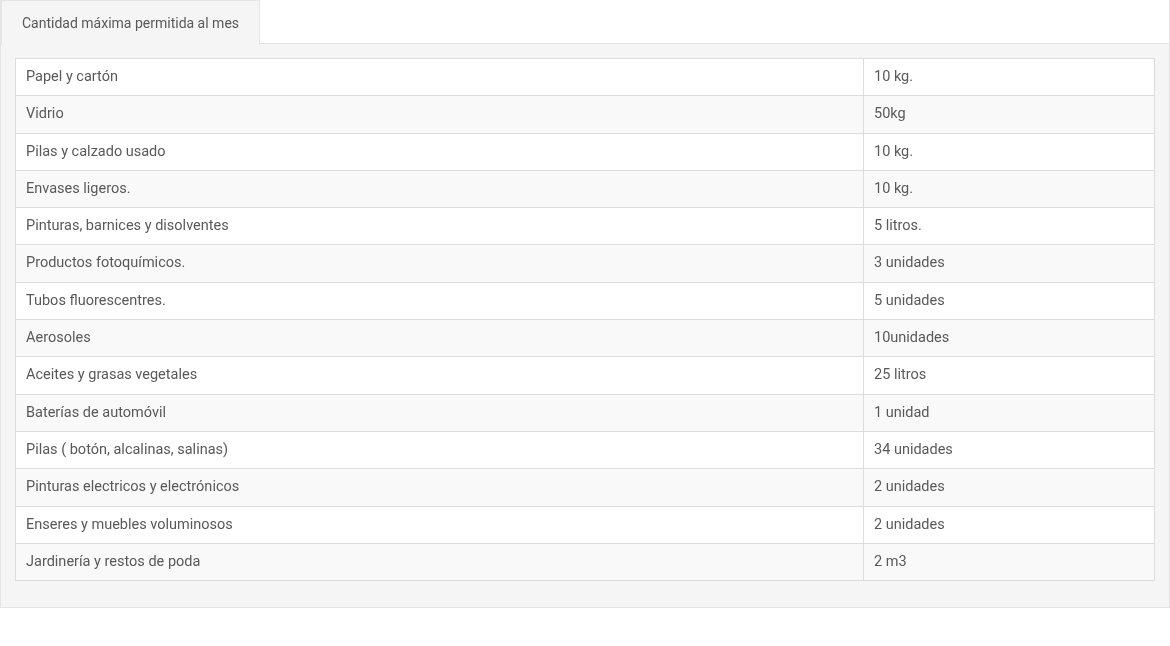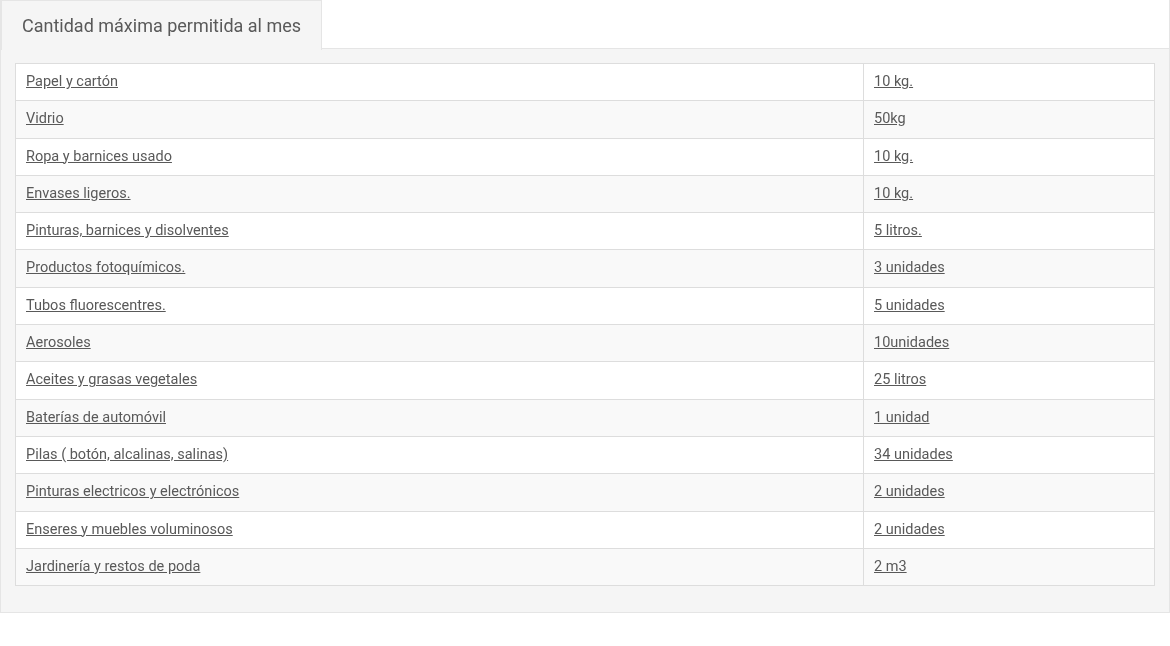--- a/index.html
+++ b/index.html
@@ -23,21 +23,21 @@
     .tab-bar {
       display: flex;
       background: #fff;
     }
     .tab {
       padding: 14px 20px;
       background: #f5f5f5;
       border: 1px solid #e5e5e5;
       border-bottom: none;
       color: #595959;
-      font-size: 18px;
+      font-size: 14px;
       font-weight: 400;
       cursor: pointer;
       margin-bottom: -1px;
       position: relative;
     }
     .tab-remainder {
       flex: 1;
       border-bottom: 1px solid #e5e5e5;
       background: #fff;
     }
@@ -50,21 +50,20 @@
       background: #ffffff;
       border: 1px solid #dddddd;
     }
     td {
       border: 1px solid #dddddd;
       padding: 8px 10px;
       color: #595959;
       font-size: 14.5px;
       vertical-align: middle;
       line-height: 1.4;
-      text-decoration: underline;
     }
     td.col-name {
       width: 848px;
     }
     td.col-limit {
       width: auto;
     }
     tr:nth-child(even) td {
       background: #f9f9f9;
     }
@@ -82,21 +81,21 @@
       <tbody id="table-body">
           <tr>
             <td class="col-name">Papel y cartón</td>
             <td class="col-limit">10 kg.</td>
           </tr>
           <tr>
             <td class="col-name">Vidrio</td>
             <td class="col-limit">50kg</td>
           </tr>
           <tr>
-            <td class="col-name">Ropa y barnices usado</td>
+            <td class="col-name">Pilas y calzado usado</td>
             <td class="col-limit">10 kg.</td>
           </tr>
           <tr>
             <td class="col-name">Envases ligeros.</td>
             <td class="col-limit">10 kg.</td>
           </tr>
           <tr>
             <td class="col-name">Pinturas, barnices y disolventes</td>
             <td class="col-limit">5 litros.</td>
           </tr>

